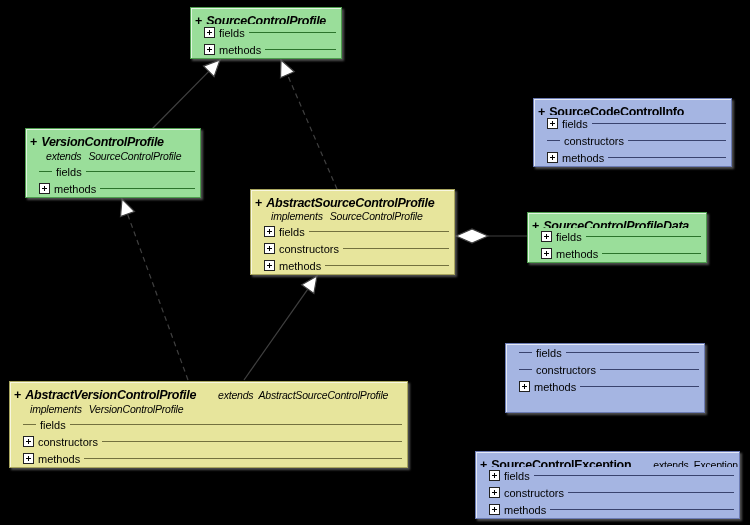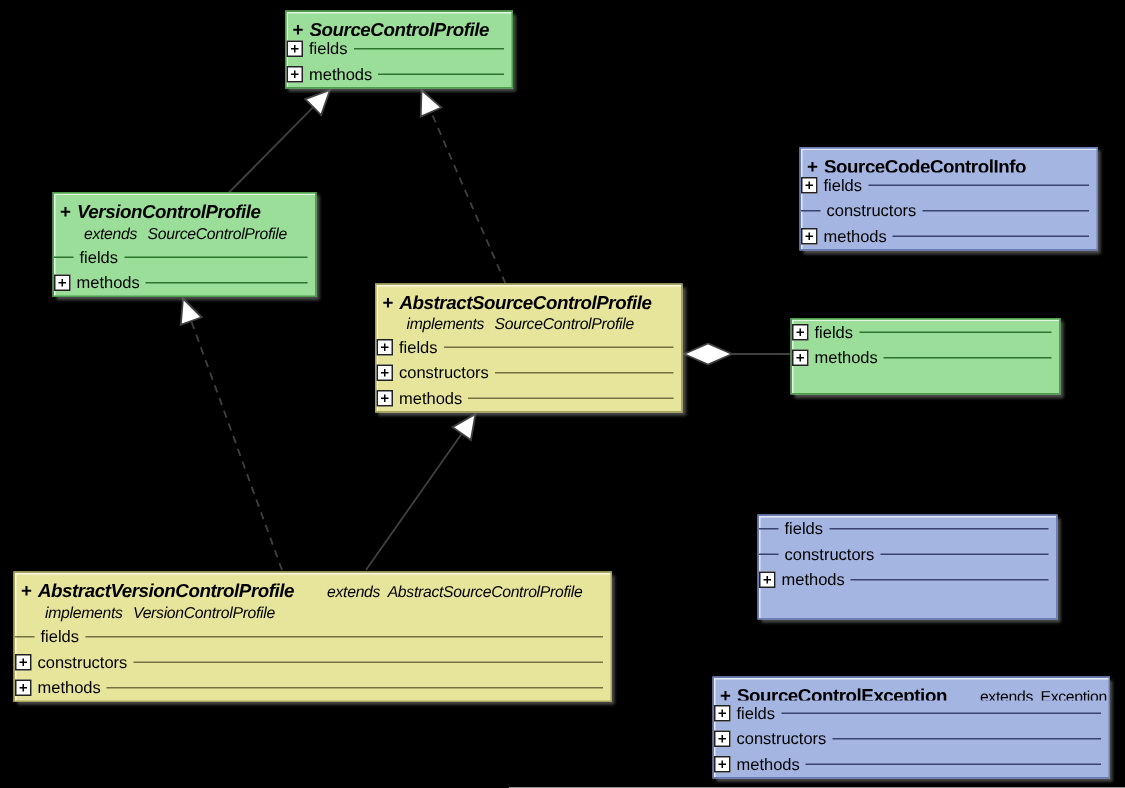--- a/index.html
+++ b/index.html
@@ -24,21 +24,21 @@
   .title{flex:1;padding:2px 3px 0 4px;white-space:nowrap;overflow:hidden;line-height:1.25;}
   .vis{font-weight:bold;font-size:12.5px;margin-right:4px;}
   .cname{font-weight:bold;font-size:12.5px;letter-spacing:-0.3px;}
   .italic .cname{font-style:italic;}
   .inline-clause{font-size:10.5px;margin-left:22px;letter-spacing:-0.2px;}
   .italic .inline-clause{font-style:italic;}
   .kw{margin-right:5px;}
   .subtitle{padding:0 3px 1px 20px;font-size:10.5px;font-style:italic;white-space:nowrap;letter-spacing:-0.2px;}
   .subtitle .kw{margin-right:7px;}
 
-  .row{height:17px;flex:none;display:flex;align-items:center;gap:4px;padding:0 3px 0 0;}
+  .row{height:17px;flex:none;display:flex;align-items:center;gap:4px;padding:0 3px 0 13px;}
   .plusbox{
     width:9px;height:9px;flex:none;border:1px solid #222;
     background-color:#fff;
     background-image:linear-gradient(#000,#000),linear-gradient(#000,#000);
     background-size:5px 1px,1px 5px;background-position:center;background-repeat:no-repeat;
   }
   .dashlead{width:13px;height:0;flex:none;border-top:1px solid var(--line);}
   .rlabel{font-size:11px;white-space:nowrap;}
   .rline{flex:1;height:0;border-top:1px solid var(--line);margin-right:2px;}
 </style>
@@ -79,21 +79,21 @@
       <span class="rlabel">fields</span>
       <span class="rline"></span>
     </div>
     <div class="row">
       <span class="plusbox"></span>
       <span class="rlabel">methods</span>
       <span class="rline"></span>
     </div>
   </div>
 
-  <div class="uml-class green italic" style="left:35px;top:128px;width:176px;height:70px;">
+  <div class="uml-class green italic" style="left:25px;top:128px;width:176px;height:70px;">
     <div class="title">
       <span class="vis">+</span><span class="cname">VersionControlProfile</span>
     </div>
     <div class="subtitle">
       <span class="kw">extends</span><span>SourceControlProfile</span>
     </div>
     <div class="row">
       <span class="dashlead"></span>
       <span class="rlabel">fields</span>
       <span class="rline"></span>
@@ -144,20 +144,23 @@
       <span class="rline"></span>
     </div>
     <div class="row">
       <span class="plusbox"></span>
       <span class="rlabel">methods</span>
       <span class="rline"></span>
     </div>
   </div>
 
   <div class="uml-class green italic" style="left:527px;top:212px;width:180px;height:51px;">
+    <div class="title">
+      <span class="vis">+</span><span class="cname">SourceControlProfileData</span>
+    </div>
     <div class="row">
       <span class="plusbox"></span>
       <span class="rlabel">fields</span>
       <span class="rline"></span>
     </div>
     <div class="row">
       <span class="plusbox"></span>
       <span class="rlabel">methods</span>
       <span class="rline"></span>
     </div>

